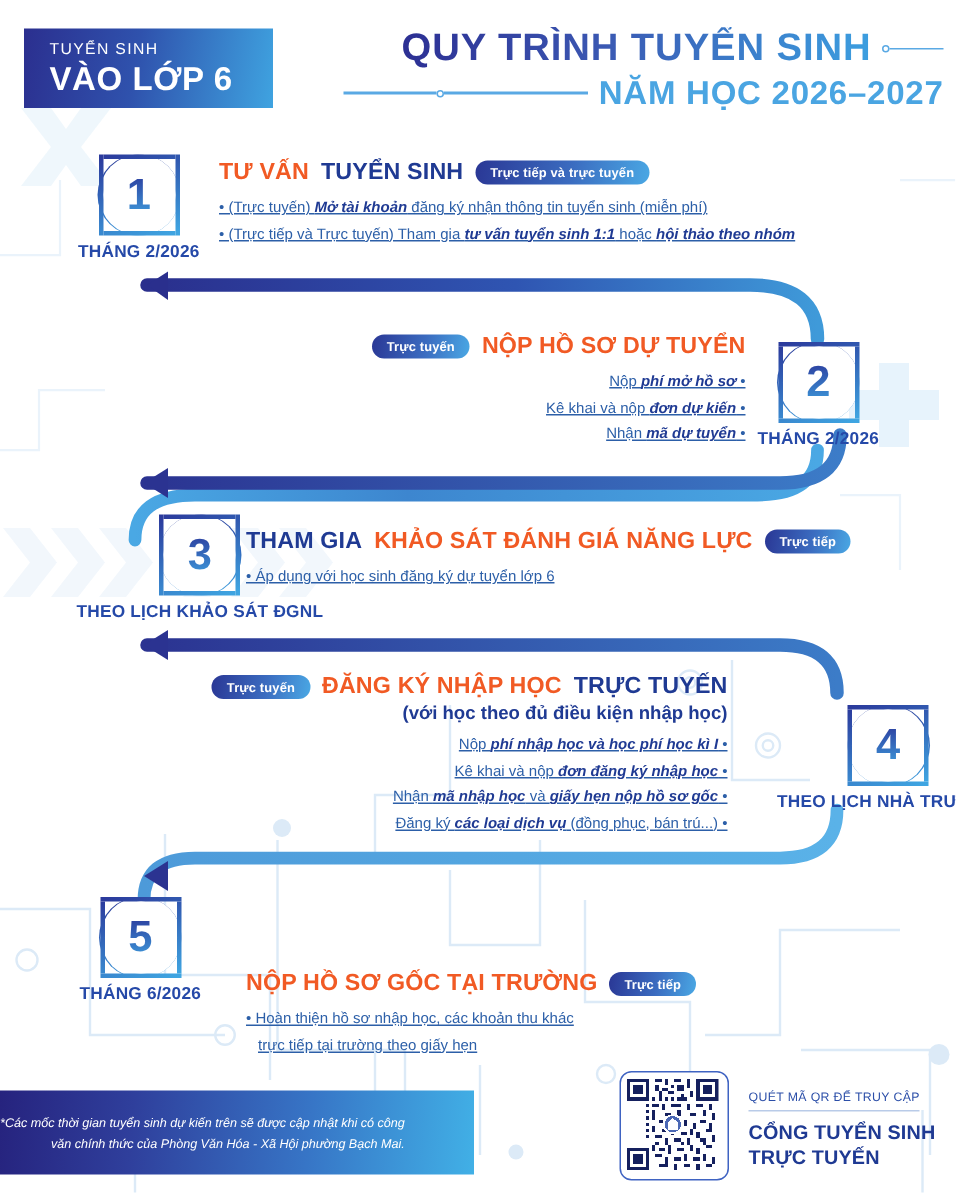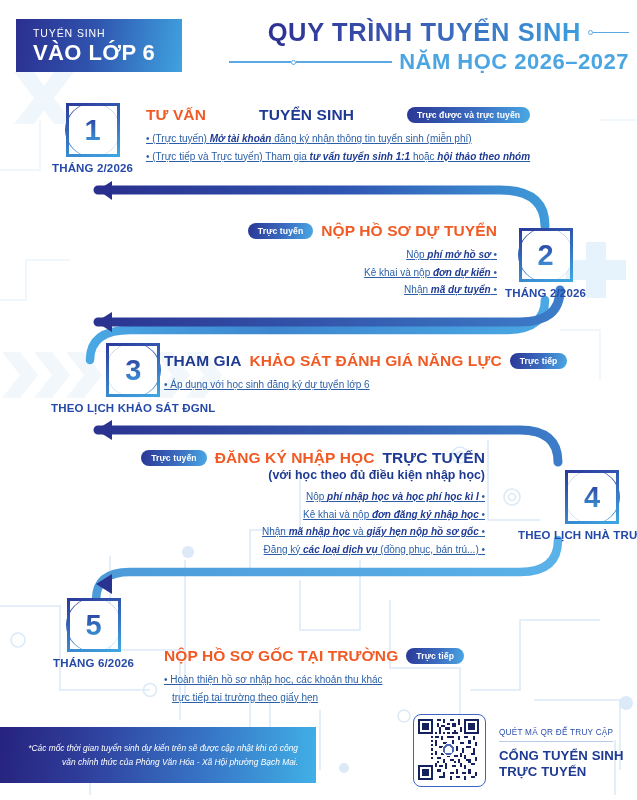--- a/index.html
+++ b/index.html
@@ -96,21 +96,20 @@
   .circle-label {
     margin-top: 5px;
     font-size: 11.5px; font-weight: 700; color: #2549a8;
     white-space: nowrap; letter-spacing: 0.15px;
   }
 
   .s-title {
     font-size: 15.5px; font-weight: 700; letter-spacing: 0.1px;
     display: flex; align-items: center; gap: 8px; flex-wrap: nowrap;
     white-space: nowrap;
-    justify-content: space-between;
   }
   .s-title .o { color: #f15a24; }
   .s-title .b { color: #1f3a93; }
 
   .pill {
     display: inline-block;
     background: linear-gradient(100deg, #2a3795 0%, #3b6cc0 55%, #4aa8e4 100%);
     color: #fff; font-size: 8.6px; font-weight: 600;
     padding: 3.2px 10px 3.6px; border-radius: 10px;
     letter-spacing: 0.1px; white-space: nowrap;
@@ -129,21 +128,21 @@
     white-space: nowrap;
   }
 
   .align-right { text-align: right; }
   .align-right .s-title { justify-content: flex-end; }
 
   
   .footer-banner {
     position: absolute; left: 0; top: 727px; width: 316px; height: 56px;
     background: linear-gradient(95deg, #26237e 0%, #2f3f9c 28%, #3775c6 65%, #41b0e6 100%);
-    display: flex; align-items: center; justify-content: flex-end;
+    display: flex; align-items: center; 
     padding-right: 18px; z-index: 4;
   }
   .footer-note {
     color: #ffffff; font-size: 8.4px; font-style: italic; line-height: 14px;
     text-align: right;
   }
 
   .qr-block {
     position: absolute; left: 413px; top: 714px;
     display: flex; align-items: center; gap: 13px; z-index: 5; justify-content: flex-end;
@@ -312,21 +311,21 @@
       <div class="circle-ring"></div>
         <div class="circle-inner"></div>
       <span class="circle-num">1</span>
     </div>
     <div class="circle-label">THÁNG 2/2026</div>
   </div>
   <div class="step" style="left:146px; top:106px;">
     <div class="s-title">
       <span class="o">TƯ VẤN</span>
       <span class="b">TUYỂN SINH</span>
-      <span class="pill">Trực được và trực tuyến</span>
+      <span class="pill">Trực tiếp và trực tuyến</span>
     </div>
     <div class="s-lines">
       <div class="s-line">• (Trực tuyến) <b>Mở tài khoản</b> đăng ký nhận thông tin tuyển sinh (miễn phí)</div>
       <div class="s-line">• (Trực tiếp và Trực tuyến) Tham gia <b>tư vấn tuyển sinh 1:1</b> hoặc <b>hội thảo theo nhóm</b></div>
     </div>
   </div>
 
   <div class="circle-group" style="left:505px; top:228px;">
     <div class="circle">
       <div class="circle-ring"></div>

